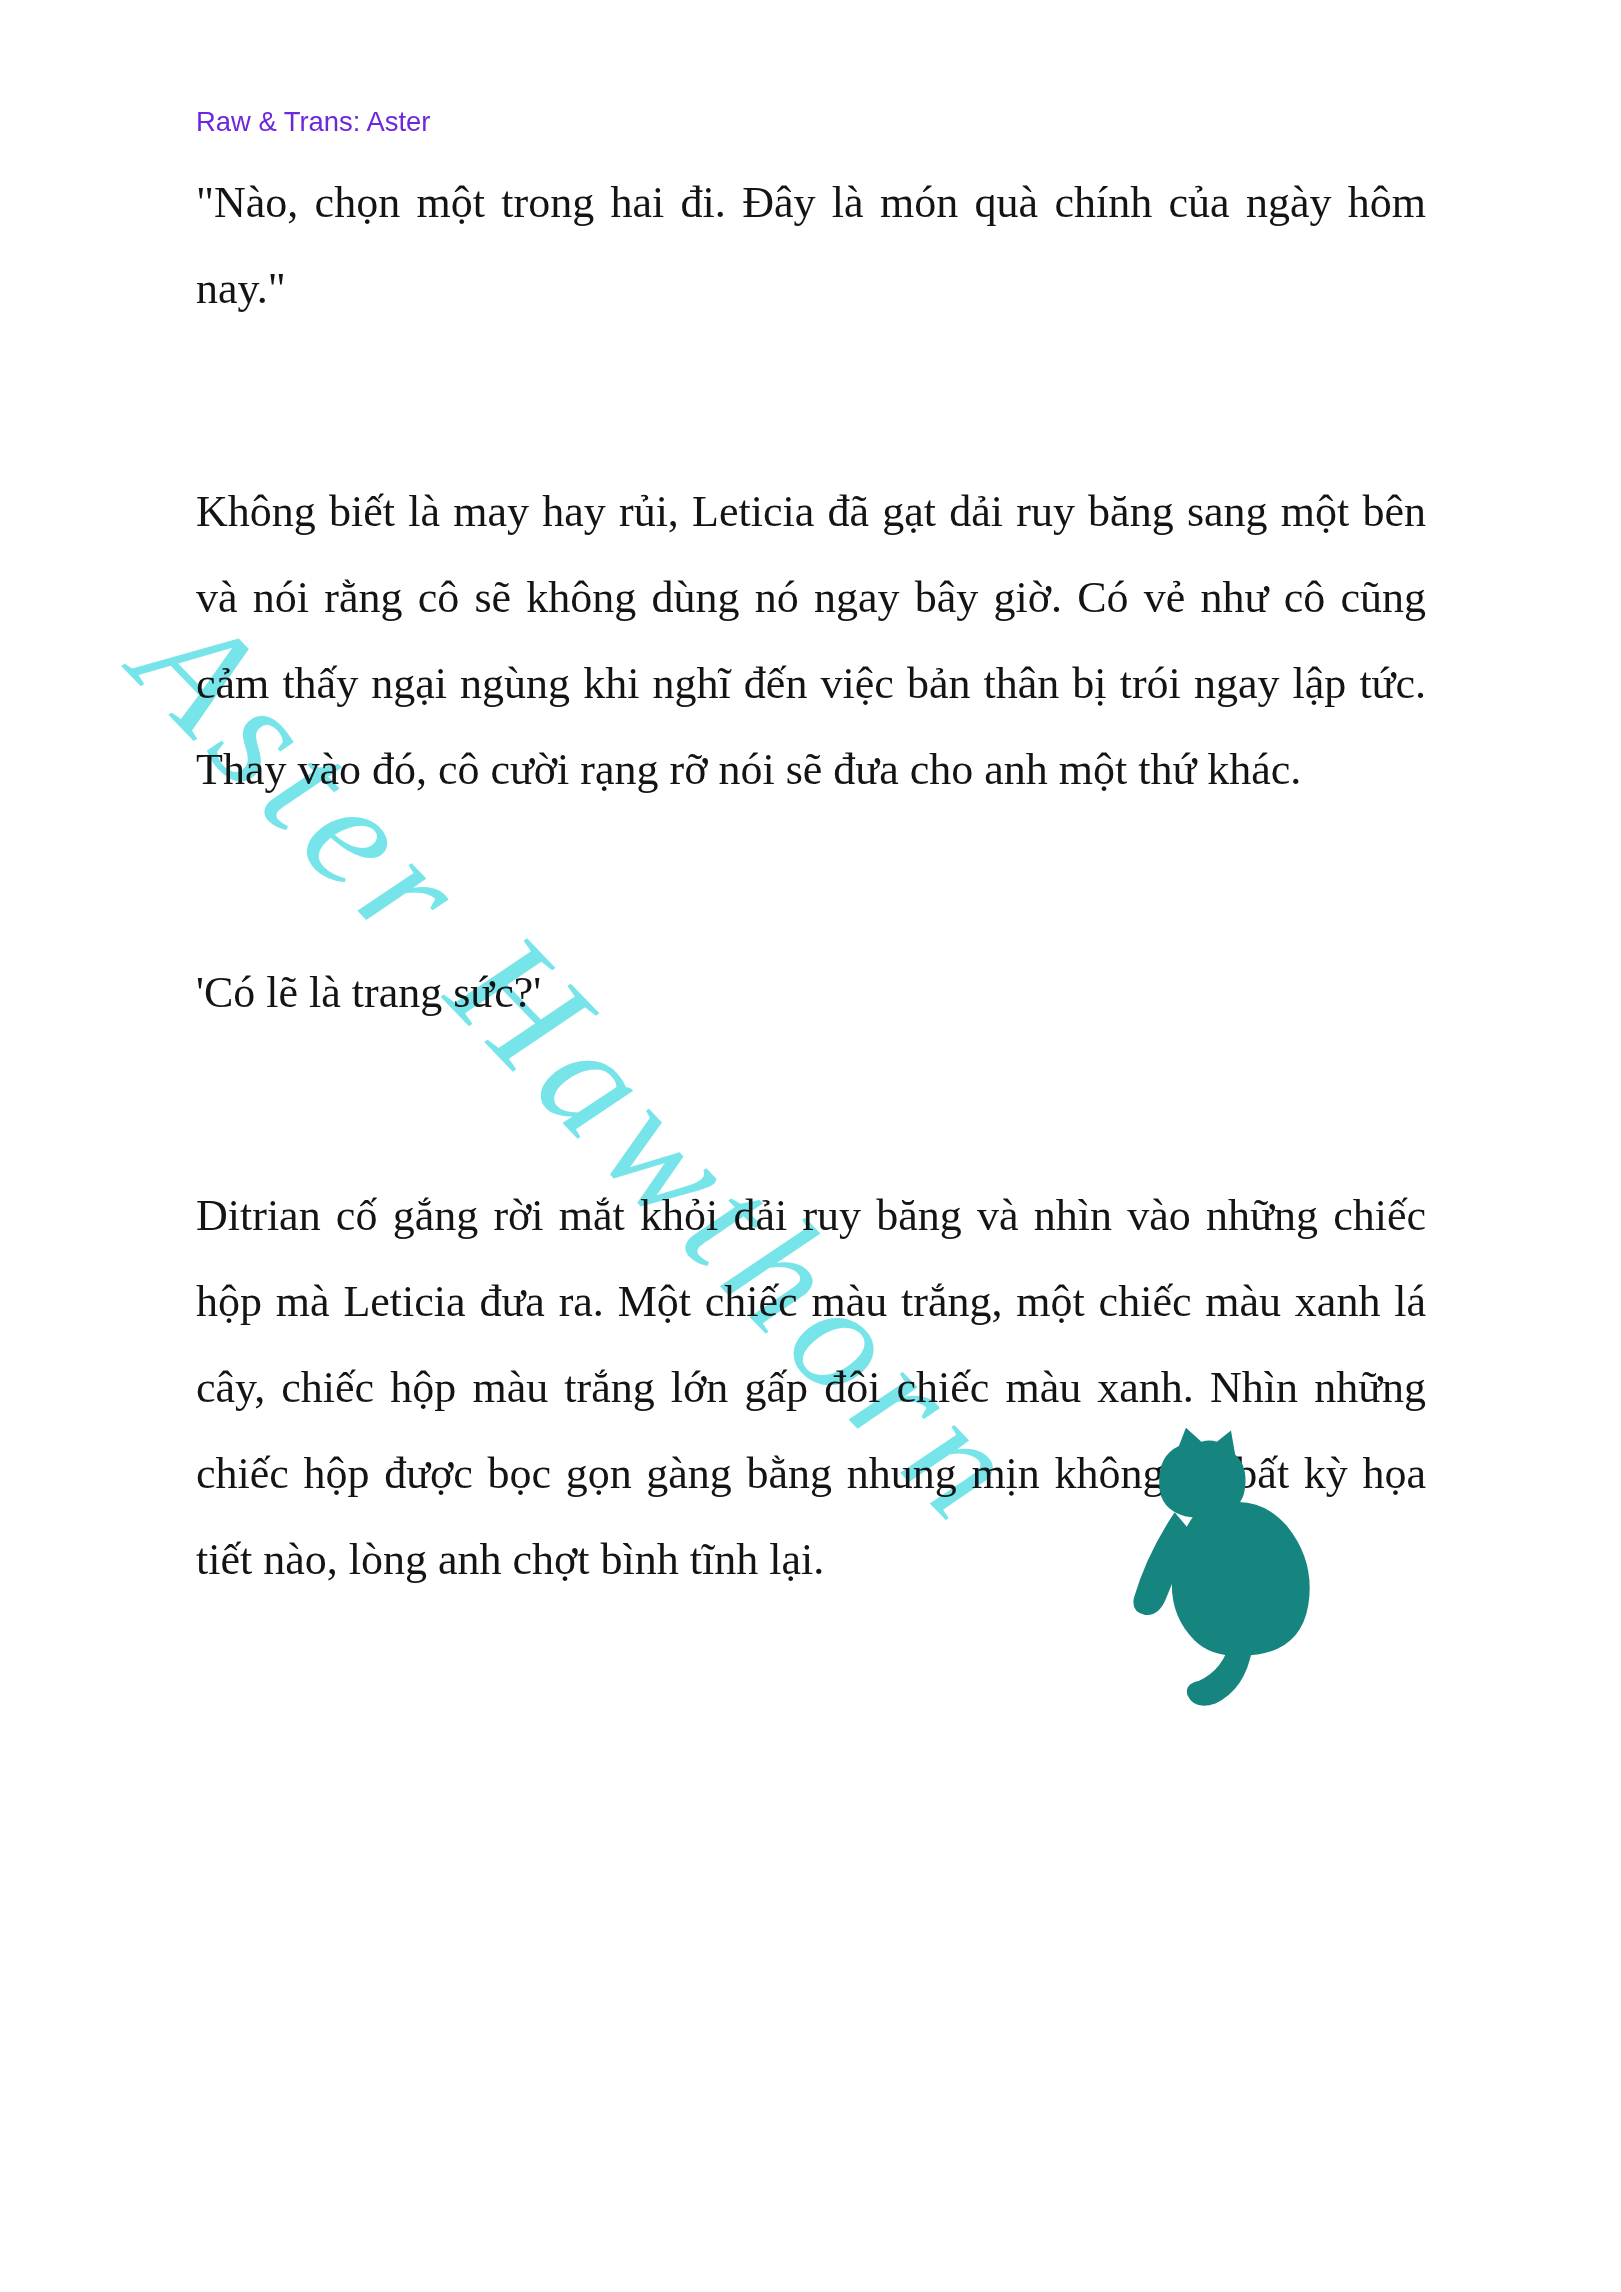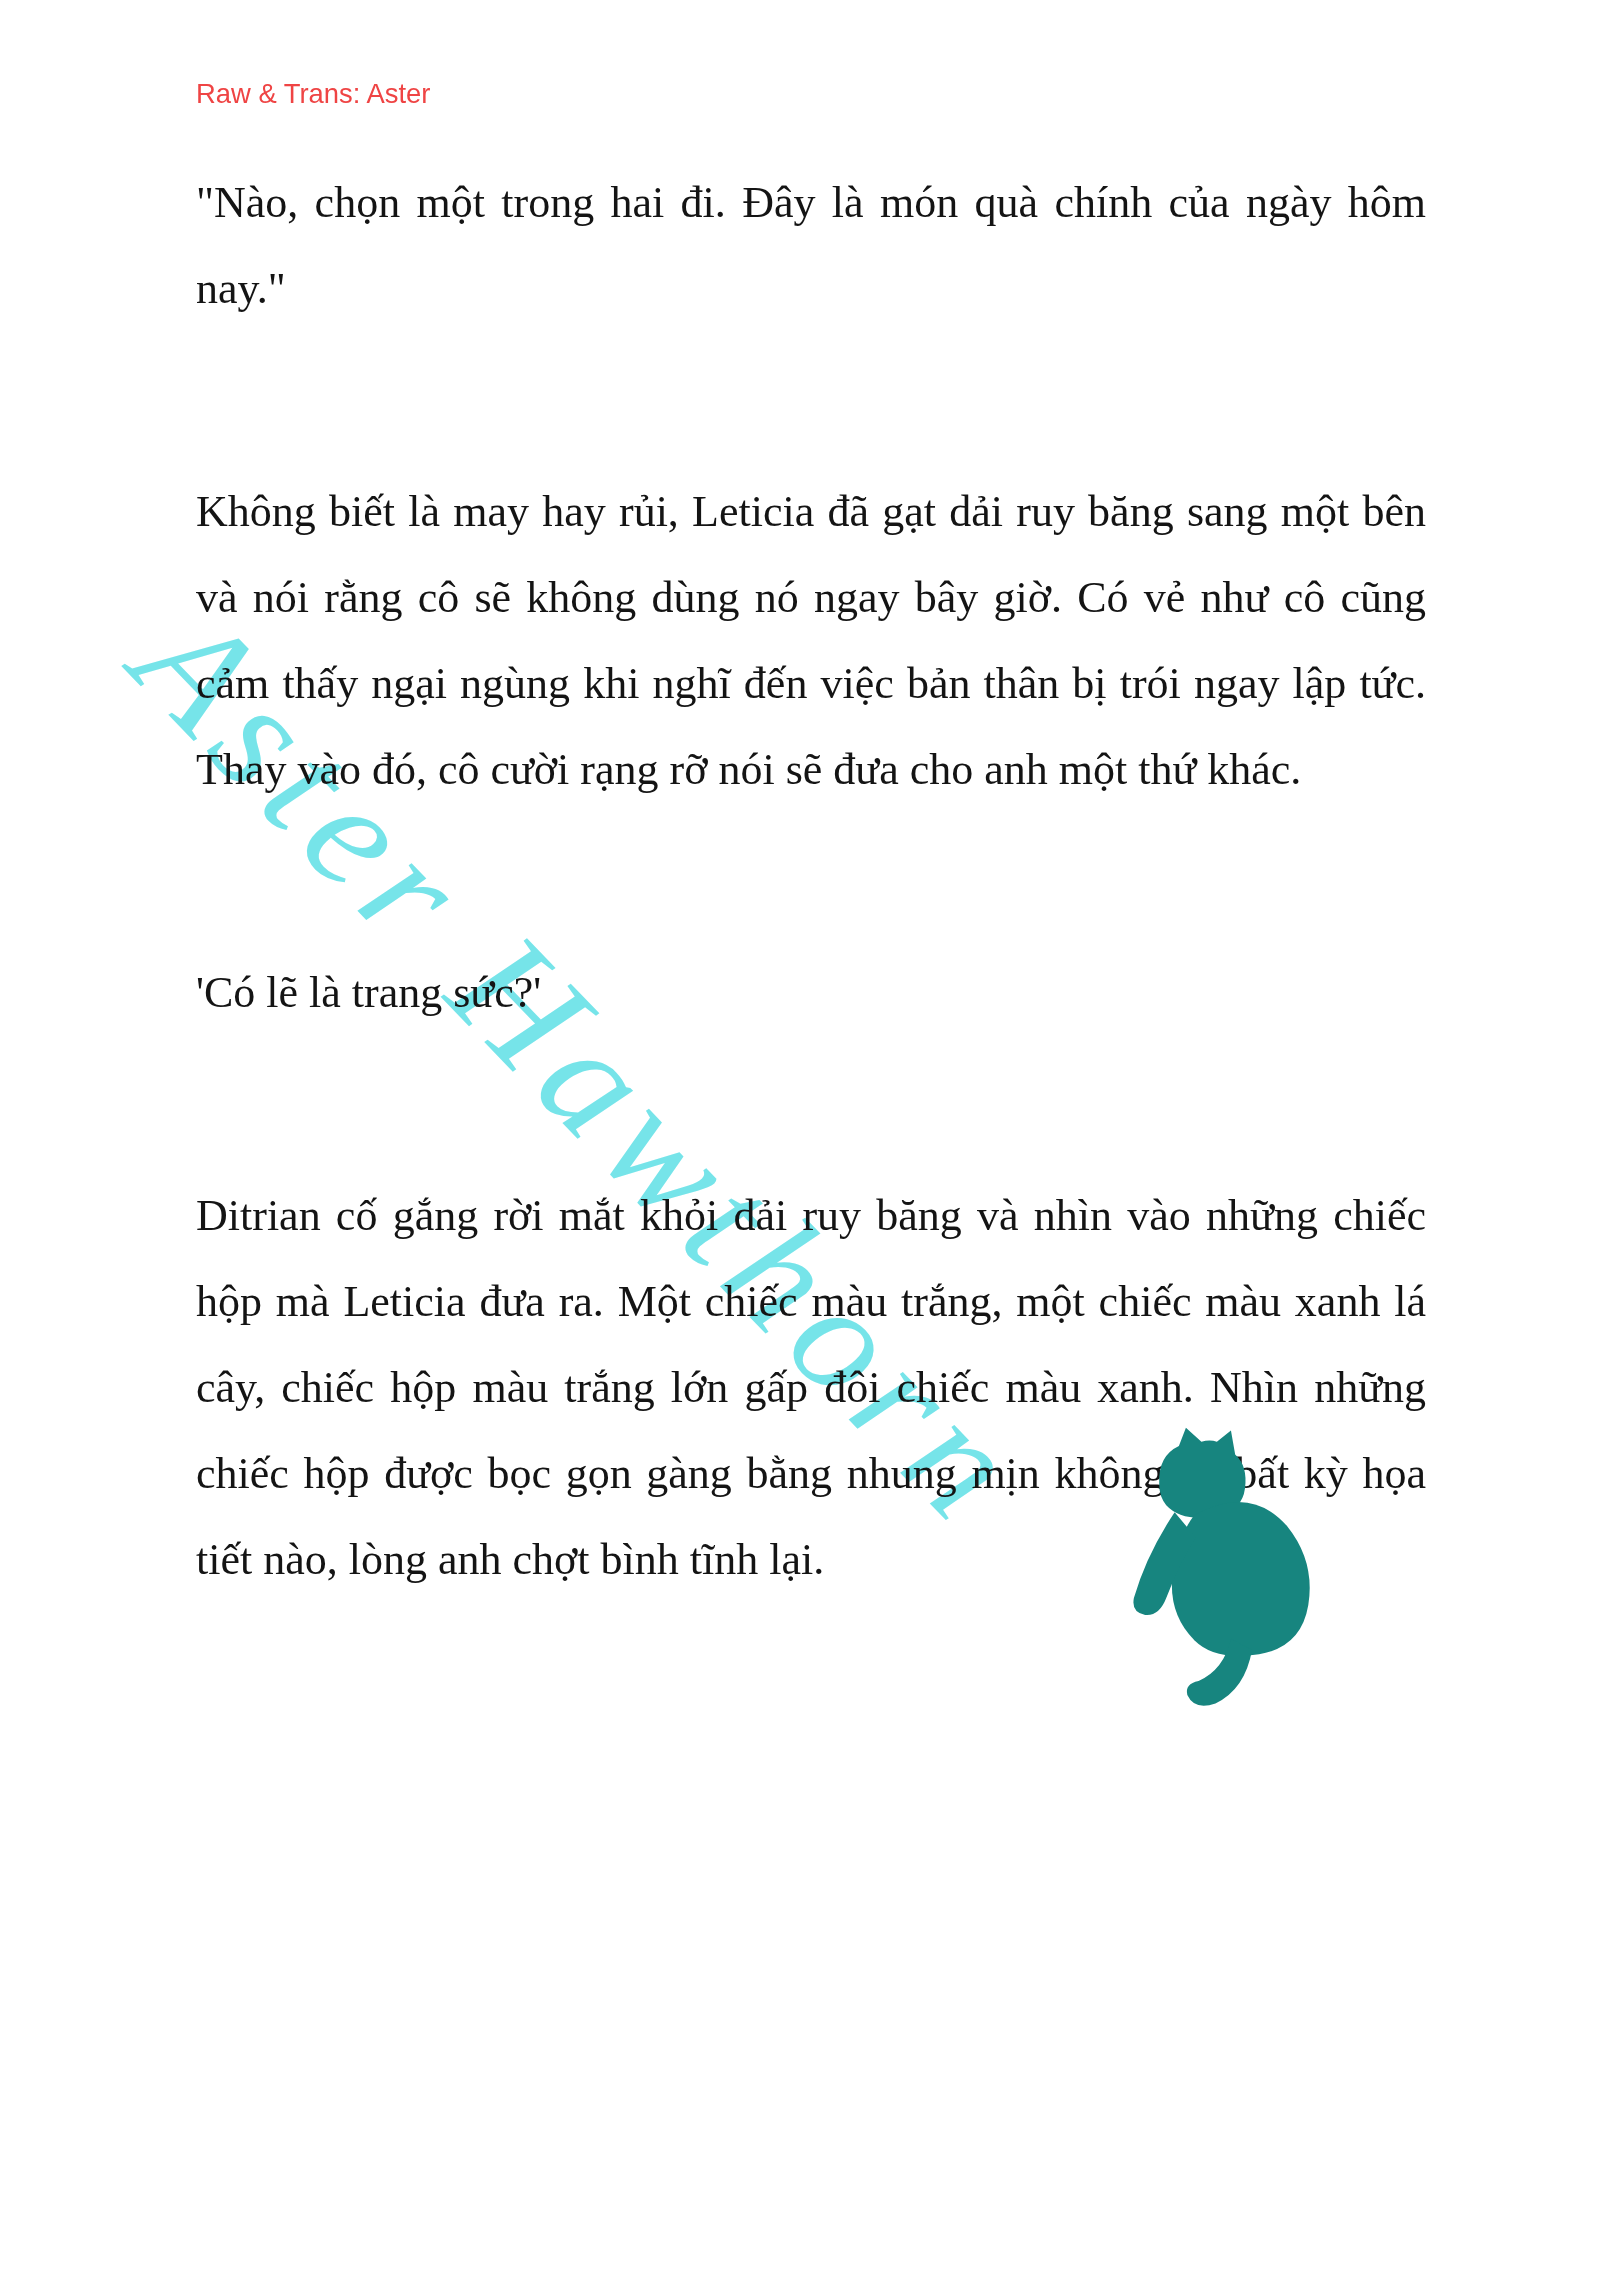--- a/index.html
+++ b/index.html
@@ -11,24 +11,24 @@
     position: relative;
     width: 1621px;
     height: 2293px;
     background: #ffffff;
     overflow: hidden;
     font-family: "Liberation Serif", serif;
   }
   .header {
     position: absolute;
     left: 196px;
-    top: 78px;
+    top: 106px;
     font-family: "Liberation Sans", sans-serif;
     font-size: 27.4px;
-    color: #ef4444;
+    color: #6d28d9;
     z-index: 2;
   }
   .watermark {
     position: absolute;
     left: 230px;
     top: 573px;
     transform: rotate(46deg);
     transform-origin: 0 0;
     font-family: "Liberation Serif", serif;
     font-style: italic;

